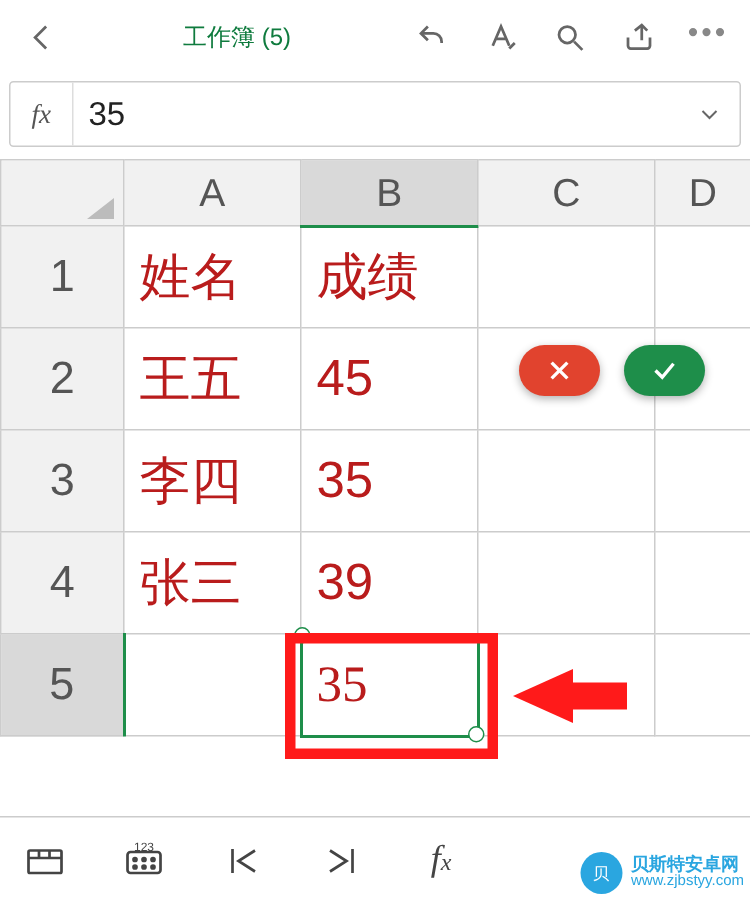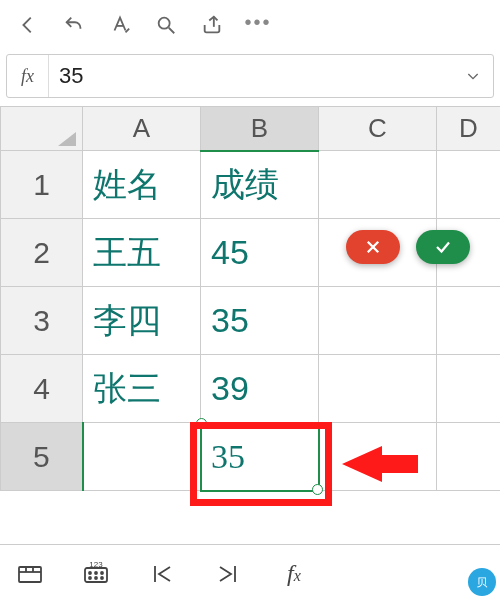--- a/index.html
+++ b/index.html
@@ -16,21 +16,21 @@
   .formula-drop { width: 40px; display:flex; align-items:center; justify-content:center; color:#666; font-size:14px;}
   .sheet-wrap { position: relative; }
   table.sheet { border-collapse: collapse; width: 100%; table-layout: fixed; }
   table.sheet th, table.sheet td { border: 1px solid #ccc; }
   .corner { width: 82px; height: 44px; background: #f1f1f1; position:relative; }
   .corner::after{ content:""; position:absolute; right:6px; bottom:4px; width:0;height:0; border-left:18px solid transparent; border-bottom:14px solid #bcbcbc;}
   th.colh { height: 44px; background: #f1f1f1; font-weight: 400; font-size: 26px; color:#555; }
   th.colh.sel { background:#d9d9d9; border-bottom:2px solid #1e8e4a;}
   th.rowh { width: 82px; background: #f1f1f1; font-weight: 400; font-size: 30px; color:#555; }
   th.rowh.sel { background:#d9d9d9; border-right:2px solid #1e8e4a;}
-  td.cell { height: 68px; padding: 0 10px; font-size: 34px; color:#0f766e; vertical-align: middle; }
+  td.cell { height: 68px; padding: 0 10px; font-size: 34px; color:#b91c1c; vertical-align: middle; }
   td.cell.num { }
   td.cell.txt { text-align: left; font-family: "SimSun","宋体",serif; }
   td.cell.active { outline: 2px solid #1e8e4a; outline-offset:-1px; position:relative; }
   td.cell.active::before{content:"";position:absolute;left:-5px;top:-5px;width:9px;height:9px;border:1.5px solid #1e8e4a;border-radius:50%;background:#fff;}
   td.cell.active::after{content:"";position:absolute;right:-5px;bottom:-5px;width:9px;height:9px;border:1.5px solid #1e8e4a;border-radius:50%;background:#fff;}
   .pill { position:absolute; width:54px; height:34px; border-radius:17px; display:flex; align-items:center; justify-content:center; box-shadow:0 2px 6px rgba(0,0,0,.3);}
   .pill.red { background:#e1432e; top:124px; left:346px; }
   .pill.green { background:#1e8e4a; top:124px; left:416px; }
   .pill svg { width:18px; height:18px; stroke:#fff; stroke-width:3; fill:none; }
   .highlight-box { position:absolute; border:7px solid #ff1a1a; pointer-events:none; }
@@ -47,20 +47,23 @@
 </style>
 </head>
 <body>
 
 <div class="topbar">
   <div class="icon-btn">
     <svg viewBox="0 0 24 24">
         <polyline points="15 4 7 12 15 20"></polyline>
       </svg>
   </div>
+  <div class="title-wrap">
+    <span class="title">工作簿 (5)</span>
+  </div>
   <div class="icon-btn">
     <svg viewBox="0 0 24 24">
         <path d="M9 14l-5-5 5-5"></path>
         <path d="M4 9h9a6 6 0 0 1 6 6v1"></path>
       </svg>
   </div>
   <div class="icon-btn">
     <svg viewBox="0 0 24 24">
         <path d="M6 18 L12 4 L18 18"></path>
         <path d="M8.5 13 H15.5"></path>
@@ -198,14 +201,18 @@
         <polyline points="6 7 17 14 6 21"></polyline>
         <line x1="21" y1="6" x2="21" y2="22"></line>
       </svg>
   </div>
   <div class="bicon">
     <span style="font-style:italic;font-family:'Times New Roman',serif;font-size:24px;color:#444">f<span style="font-size:16px">x</span></span>
   </div>
 
   <div class="watermark">
     <div class="wm-badge">贝</div>
+    <div class="wm-txt">
+      <span class="cn">贝斯特安卓网</span>
+      <span class="url">www.zjbstyy.com</span>
+    </div>
   </div>
 </div>
 
 </body></html>

